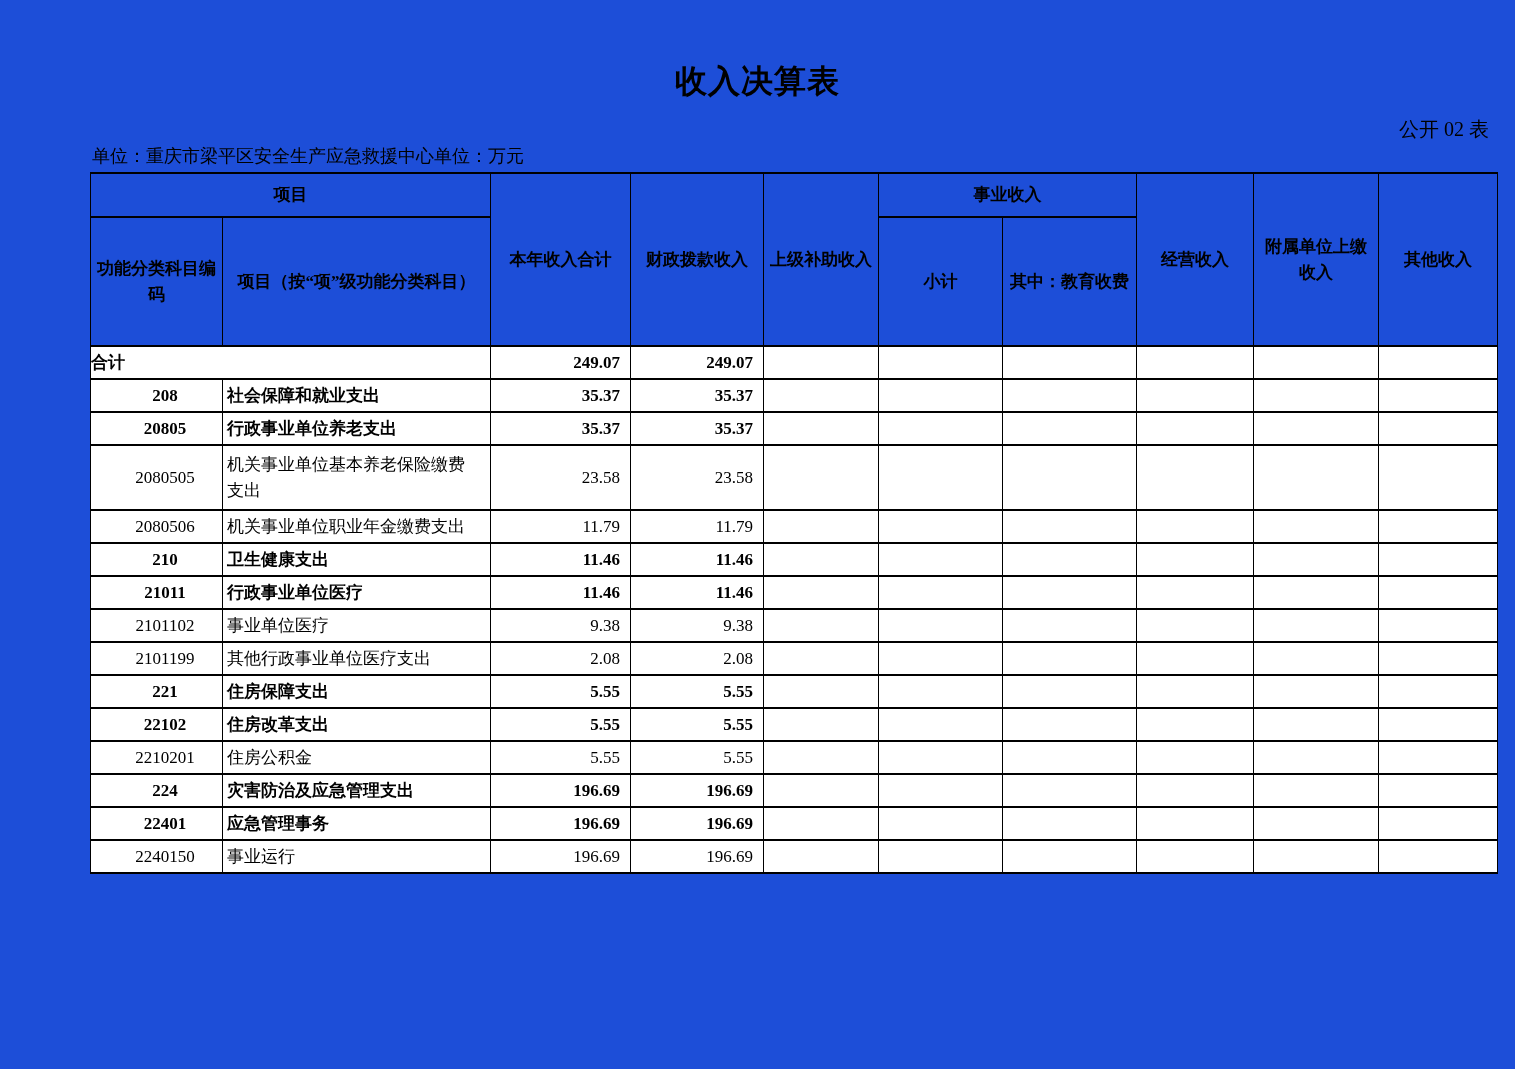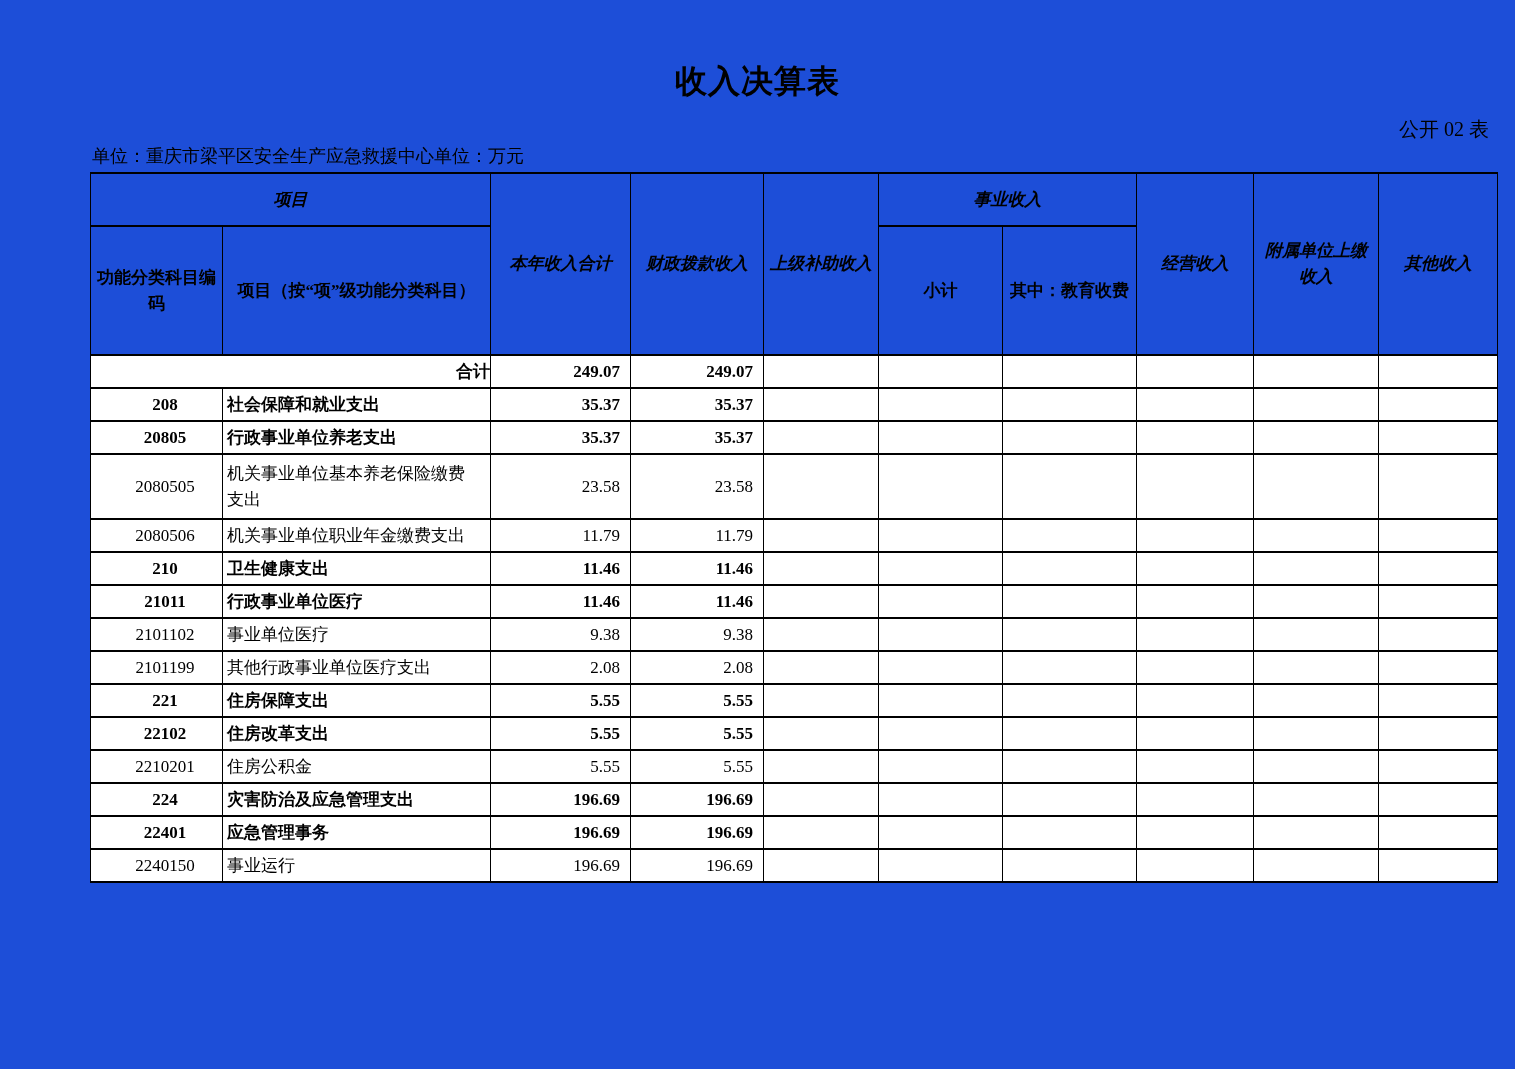--- a/index.html
+++ b/index.html
@@ -42,31 +42,31 @@
     vertical-align:middle;
     font-size:17px;
     line-height:26px;
     overflow:hidden;
   }
   table.income th {
     font-weight:bold;
     text-align:center;
     padding:0 4px;
   }
-  thead tr.hrow1 th { height:53px;font-style:italic; }
+  thead tr.hrow1 th { height:44px; }
   thead tr.hrow2 th { height:129px; }
   th.code-hdr  { padding:0 14px; }
   th.item-hdr  { padding:0; white-space:nowrap; }
   th.affil-hdr { padding:0 10px; }
   tbody td { height:33px; background:#fff; }
   tbody tr.tall td { height:65px; }
   tbody tr.bold td { font-weight:bold; }
   td.code-cell  { text-align:center; padding-left:17px; }
   td.item-cell  { text-align:left; padding-left:4px; padding-right:16px; }
-  td.merged-cell{ text-align:right;margin-top:24px; }
+  td.merged-cell{ text-align:left;margin-top:24px; }
   td.num-cell   { text-align:right; padding-right:10px; }
   .page-number {
     position:absolute; top:1080px; left:0; width:100%;
     text-align:center; font-size:15px; letter-spacing:1px;
   }
 </style>
 </head>
 <body>
 
 <div class="page">

